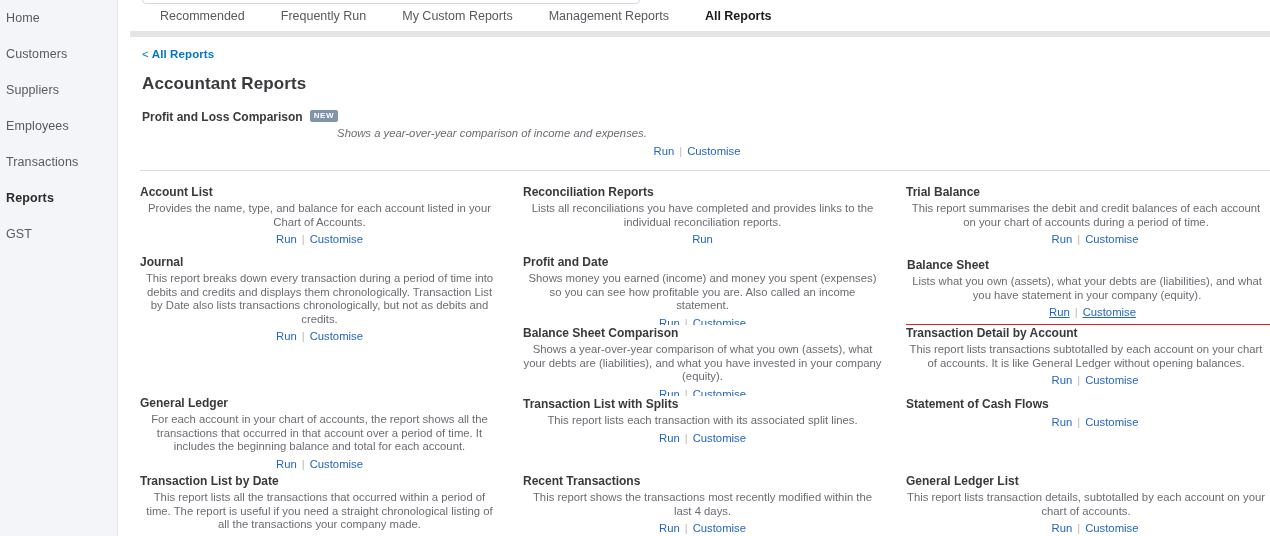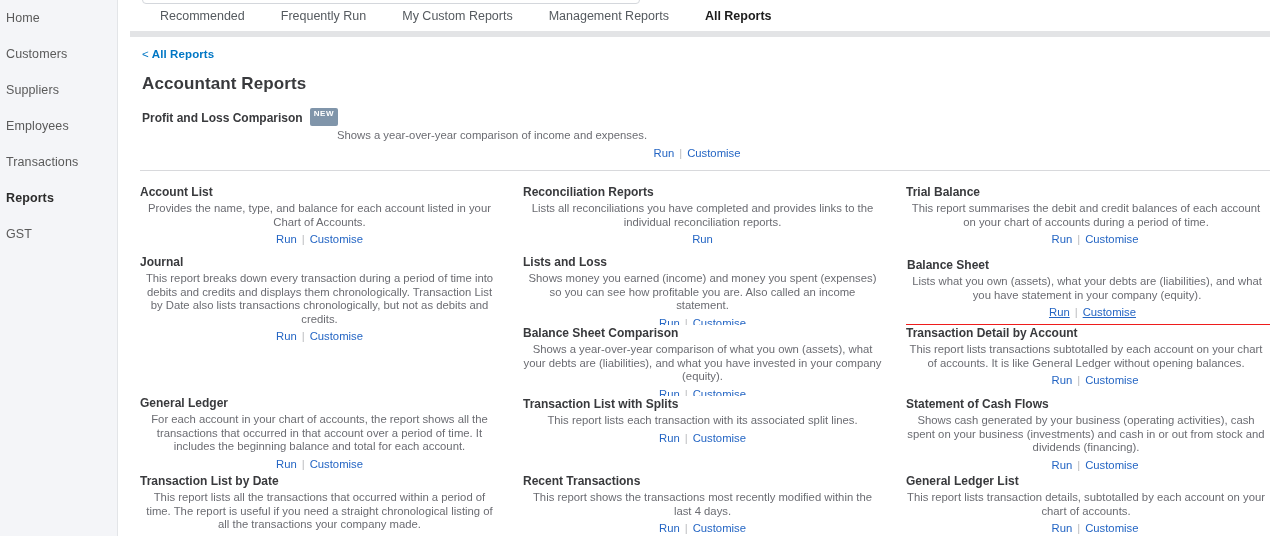--- a/index.html
+++ b/index.html
@@ -167,21 +167,21 @@
     align-items: center;
     gap: 7px;
   }
   .badge-new {
     display: inline-block;
     background: #8095aa;
     color: #ffffff;
     font-size: 8px;
     font-weight: bold;
     letter-spacing: .6px;
-    padding: 1px 4px 7px 4px;
+    padding: 1px 4px 1px 4px;
     border-radius: 2px;
     line-height: 10px;
     position: relative;
     top: -1px;
   }
   .report-desc {
     font-size: 11.3px;
     color: #6b6c72;
     line-height: 13.6px;
     max-width: 360px;
@@ -273,21 +273,21 @@
       <span class="chev">&lt;</span><span>All Reports</span>
     </div>
 
     <h1 id="page-title">Accountant Reports</h1>
 
     <div id="featured" class="report">
       <div class="report-title">
         <span>Profit and Loss Comparison</span>
         <span class="badge-new">NEW</span>
       </div>
-      <div class="report-desc" style="max-width:700px;">Shows a year-over-year comparison of income and expenses.</div>
+      <div class="report-desc" style="max-width:700px;font-style:italic;">Shows a year-over-year comparison of income and expenses.</div>
       <div class="report-links">
         <a>Run</a><span class="sep">|</span><a>Customise</a>
       </div>
     </div>
 
     <div id="divider"></div>
 
     <div id="grid">
 
       <div class="col">
@@ -352,21 +352,21 @@
             <div class="report-desc">Lists all reconciliations you have completed and provides links to the individual reconciliation reports.</div>
             <div class="report-links">
               <a>Run</a>
             </div>
           </div>
         </div>
 
         <div class="slot" style="height:71px;">
           <div class="report">
             <div class="report-title">
-              <span>Lists and Loss</span>
+              <span>Profit and Date</span>
             </div>
             <div class="report-desc">Shows money you earned (income) and money you spent (expenses) so you can see how profitable you are. Also called an income statement.</div>
             <div class="report-links">
               <a>Run</a><span class="sep">|</span><a>Customise</a>
             </div>
           </div>
         </div>
 
         <div class="slot" style="height:71px;">
           <div class="report">
@@ -442,21 +442,20 @@
               <a>Run</a><span class="sep">|</span><a>Customise</a>
             </div>
           </div>
         </div>
 
         <div class="slot" style="height:77px;">
           <div class="report">
             <div class="report-title">
               <span>Statement of Cash Flows</span>
             </div>
-            <div class="report-desc">Shows cash generated by your business (operating activities), cash spent on your business (investments) and cash in or out from stock and dividends (financing).</div>
             <div class="report-links">
               <a>Run</a><span class="sep">|</span><a>Customise</a>
             </div>
           </div>
         </div>
 
         <div class="slot" style="height:70px;">
           <div class="report">
             <div class="report-title">
               <span>General Ledger List</span>

